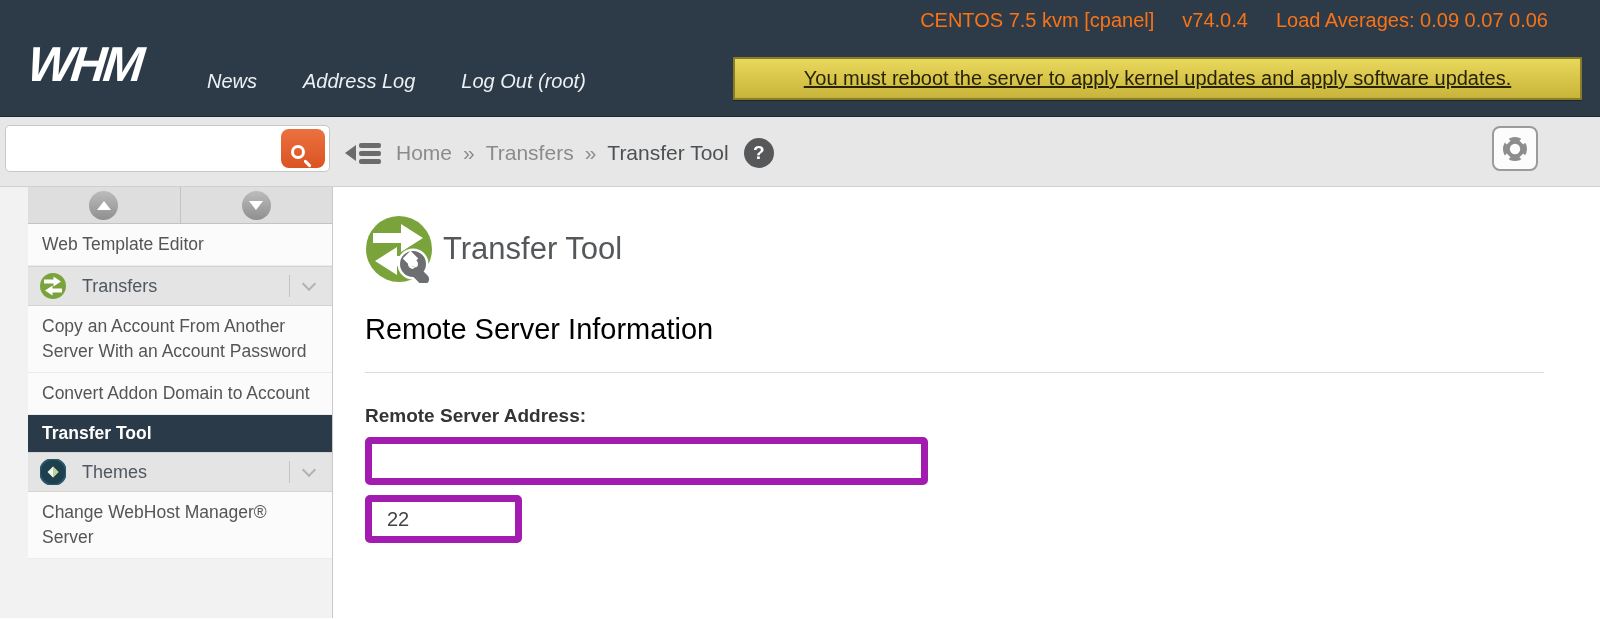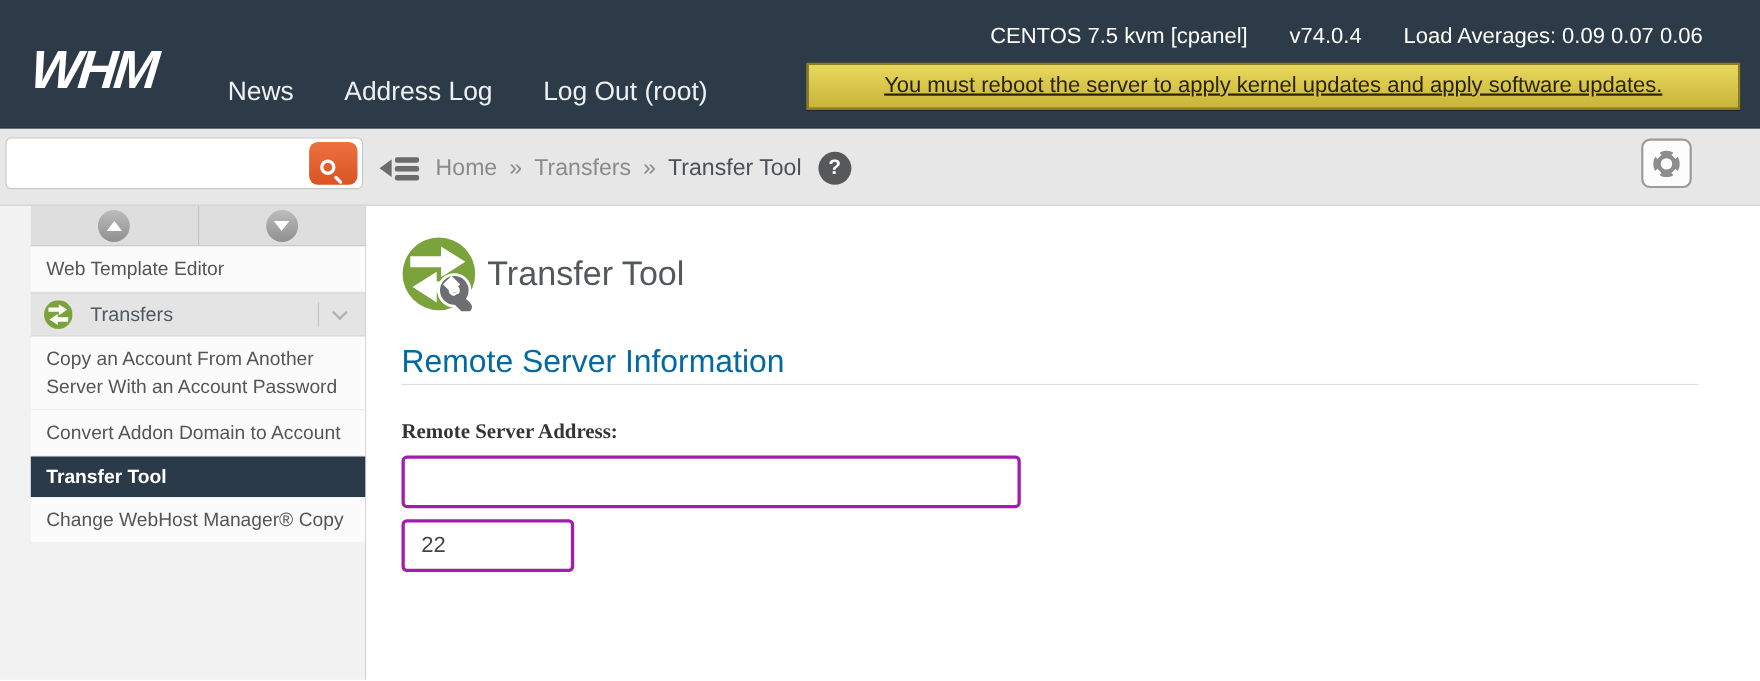--- a/index.html
+++ b/index.html
@@ -1,26 +1,26 @@
 <!DOCTYPE html>
 <html><head>
 <meta charset="utf-8">
 <style>
   * { margin:0; padding:0; box-sizing:border-box; }
   html,body { width:1600px; height:619px; overflow:hidden; background:#fff;
               font-family:"Liberation Sans", sans-serif; }
 
   
   .header { position:relative; height:117px; background:#2d3b48; border-bottom:1px solid #1e2b36; }
-  .status-row { position:absolute; top:22px; right:52px; display:flex; gap:38px;
-                color:#ffffff; font-size:20px; }
+  .status-row { position:absolute; top:9px; right:52px; display:flex; gap:28px;
+                color:#f97316; font-size:20px; }
   .logo { position:absolute; left:28px; top:36px; color:#fff; font-size:49px; font-weight:800;
           font-style:italic; letter-spacing:-3px; transform:skewX(-6deg); cursor:pointer; }
   .nav { position:absolute; left:207px; top:70px; display:flex; gap:46px; }
-  .nav a { color:#eef1f3; font-size:24px; text-decoration:none; cursor:pointer; }
+  .nav a { color:#eef1f3; font-size:20px; text-decoration:none; cursor:pointer;font-style:italic; }
   .banner { position:absolute; left:733px; top:57px; width:849px; height:43px;
             background:linear-gradient(#e8d85c,#c8b43a); border:2px solid #8a7d26;
             border-radius:1px; display:flex; align-items:center; justify-content:center;
             box-shadow:0 1px 0 rgba(0,0,0,.35); cursor:pointer; }
   .banner a { color:#292306; font-size:20px; text-decoration:underline; }
 
   
   .crumb-bar { position:relative; height:70px; background:#e7e7e7; border-bottom:1px solid #d0d0d0; }
   .search-wrap { position:absolute; left:5px; top:8px; width:325px; height:47px;
                  background:#fff; border:1px solid #c7c7c7; border-radius:5px; }
@@ -73,24 +73,24 @@
   .side-group .glabel { margin-left:16px; }
   .group-right { margin-left:auto; display:flex; align-items:center; }
   .vdiv { width:1px; height:22px; background:#c4c4c4; margin-right:14px; }
   .chev { width:10px; height:10px; border-right:2px solid #b2b2b2; border-bottom:2px solid #b2b2b2;
           transform:rotate(45deg); margin:-4px 6px 0 0; }
 
   
   .main { flex:1; background:#fff; padding:28px 0 0 32px; }
   .page-title { display:flex; align-items:center; }
   .page-title h1 { font-size:31px; font-weight:400; color:#54585a; margin-left:10px; }
-  .section-title { font-size:29px; font-weight:400; color:#0369a1; margin:30px 56px 0 0;
-                   padding-bottom:3px; border-bottom:1px solid #dcdcdc; }
-  .field-label { margin-top:32px; font-size:19px; font-weight:bold; color:#323537;font-family:Liberation Serif, serif; }
-  .text-input { display:block; margin-top:10px; border:3px solid #a21caf; border-radius:5px;
+  .section-title { font-size:29px; font-weight:400; color:#000000; margin:30px 56px 0 0;
+                   padding-bottom:26px; border-bottom:1px solid #dcdcdc; }
+  .field-label { margin-top:32px; font-size:19px; font-weight:bold; color:#323537; }
+  .text-input { display:block; margin-top:10px; border:7px solid #a21caf; border-radius:5px;
                 height:48px; font-size:20px; color:#444; padding:0 15px; outline:none;
                 font-family:"Liberation Sans", sans-serif; }
   .input-wide { width:563px; }
   .input-small { width:157px; }
 </style>
 </head>
 <body>
 
 <div class="header">
   <div class="status-row">
@@ -177,22 +177,35 @@
       <span class="group-right">
         <span class="vdiv"></span>
         <span class="chev"></span>
       </span>
     </div>
 
     <div class="side-item">Copy an Account From Another Server With an Account Password</div>
     <div class="side-item">Convert Addon Domain to Account</div>
     <div class="side-item selected">Transfer Tool</div>
 
-
-    <div class="side-item">Change WebHost Manager® Copy</div>
+    <div class="side-group">
+      <svg width="26" height="26" viewBox="0 0 26 26">
+        <circle cx="13" cy="13" r="13" fill="#1d3f4e"></circle>
+        <circle cx="13" cy="13" r="13" fill="none" stroke="#2c5768" stroke-width="2"></circle>
+        <polygon points="7.5,13 13,7.5 18.5,13 13,18.5" fill="#f4f6f2"></polygon>
+        <polygon points="13,7.5 18.5,13 13,18.5" fill="#b9d595"></polygon>
+      </svg>
+      <span class="glabel">Themes</span>
+      <span class="group-right">
+        <span class="vdiv"></span>
+        <span class="chev"></span>
+      </span>
+    </div>
+
+    <div class="side-item">Change WebHost Manager® Server</div>
   </div>
 
   <div class="main">
     <div class="page-title">
       <svg width="68" height="68" viewBox="0 0 68 68">
         <circle cx="34" cy="34" r="33" fill="#7aa33c"></circle>
         <polygon points="8,18 36,18 36,9 58,23 36,37 36,28 8,28" fill="#fff"></polygon>
         <polygon points="60,41 32,41 32,32 10,46 32,60 32,51 60,51" fill="#fff"></polygon>
         <g>
           <circle cx="48" cy="49" r="9" fill="none" stroke="#fff" stroke-width="13"></circle>

